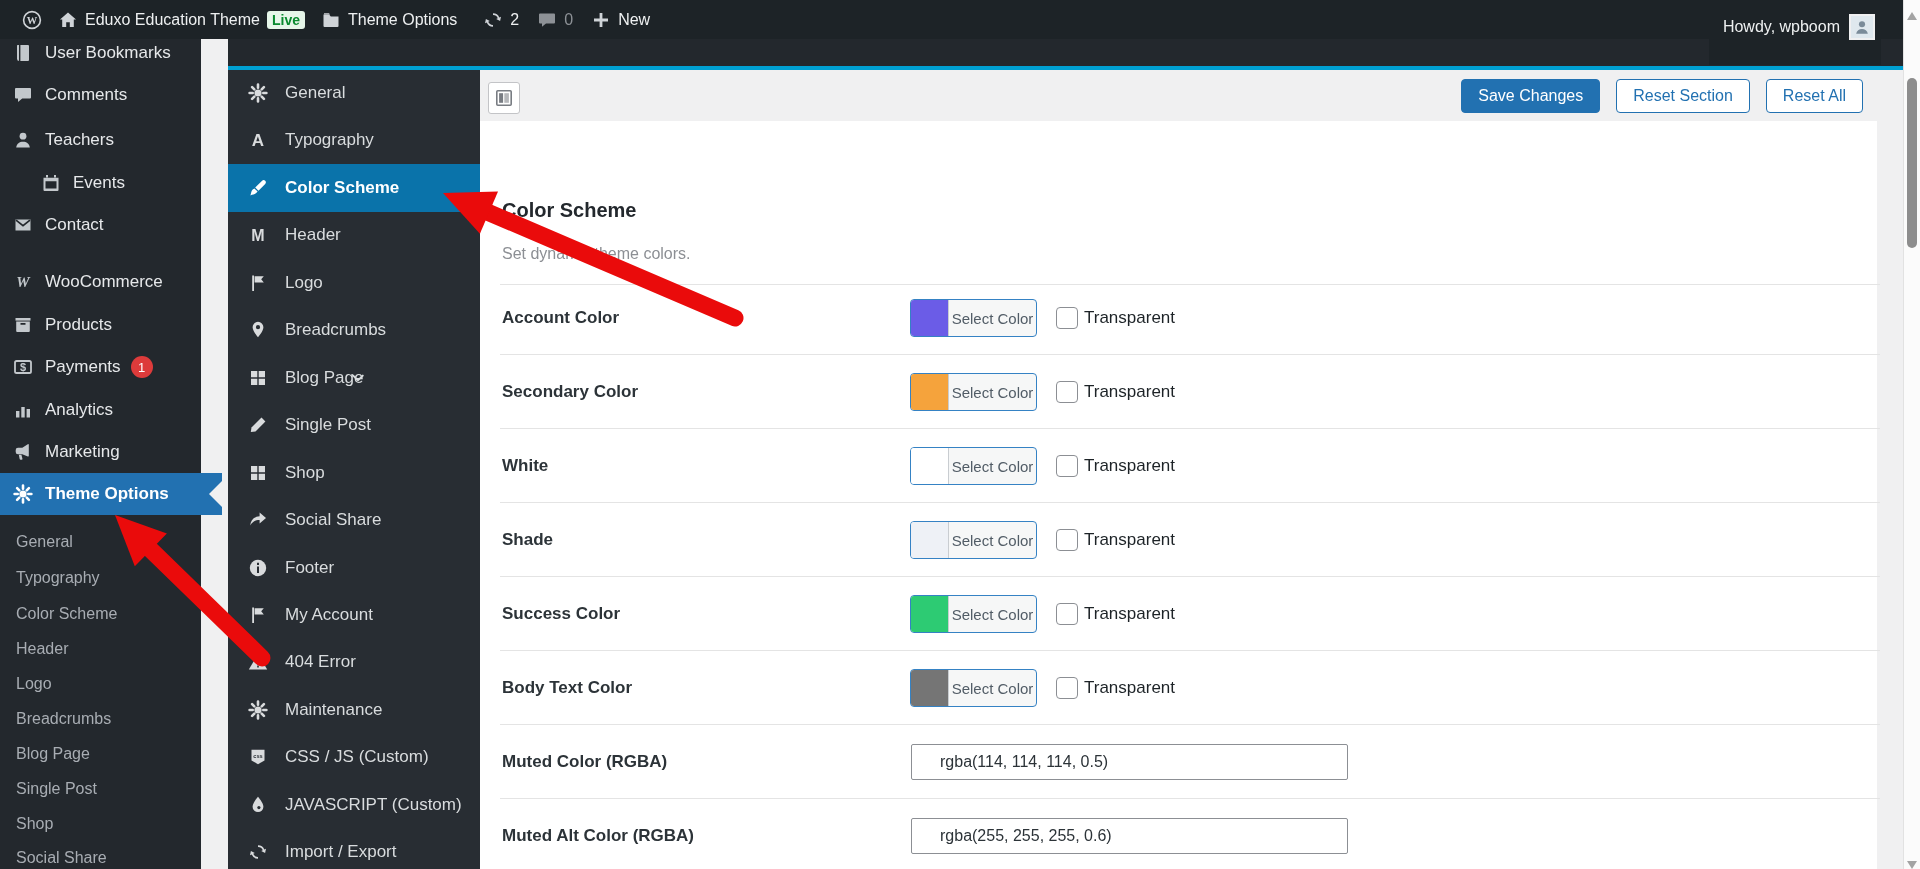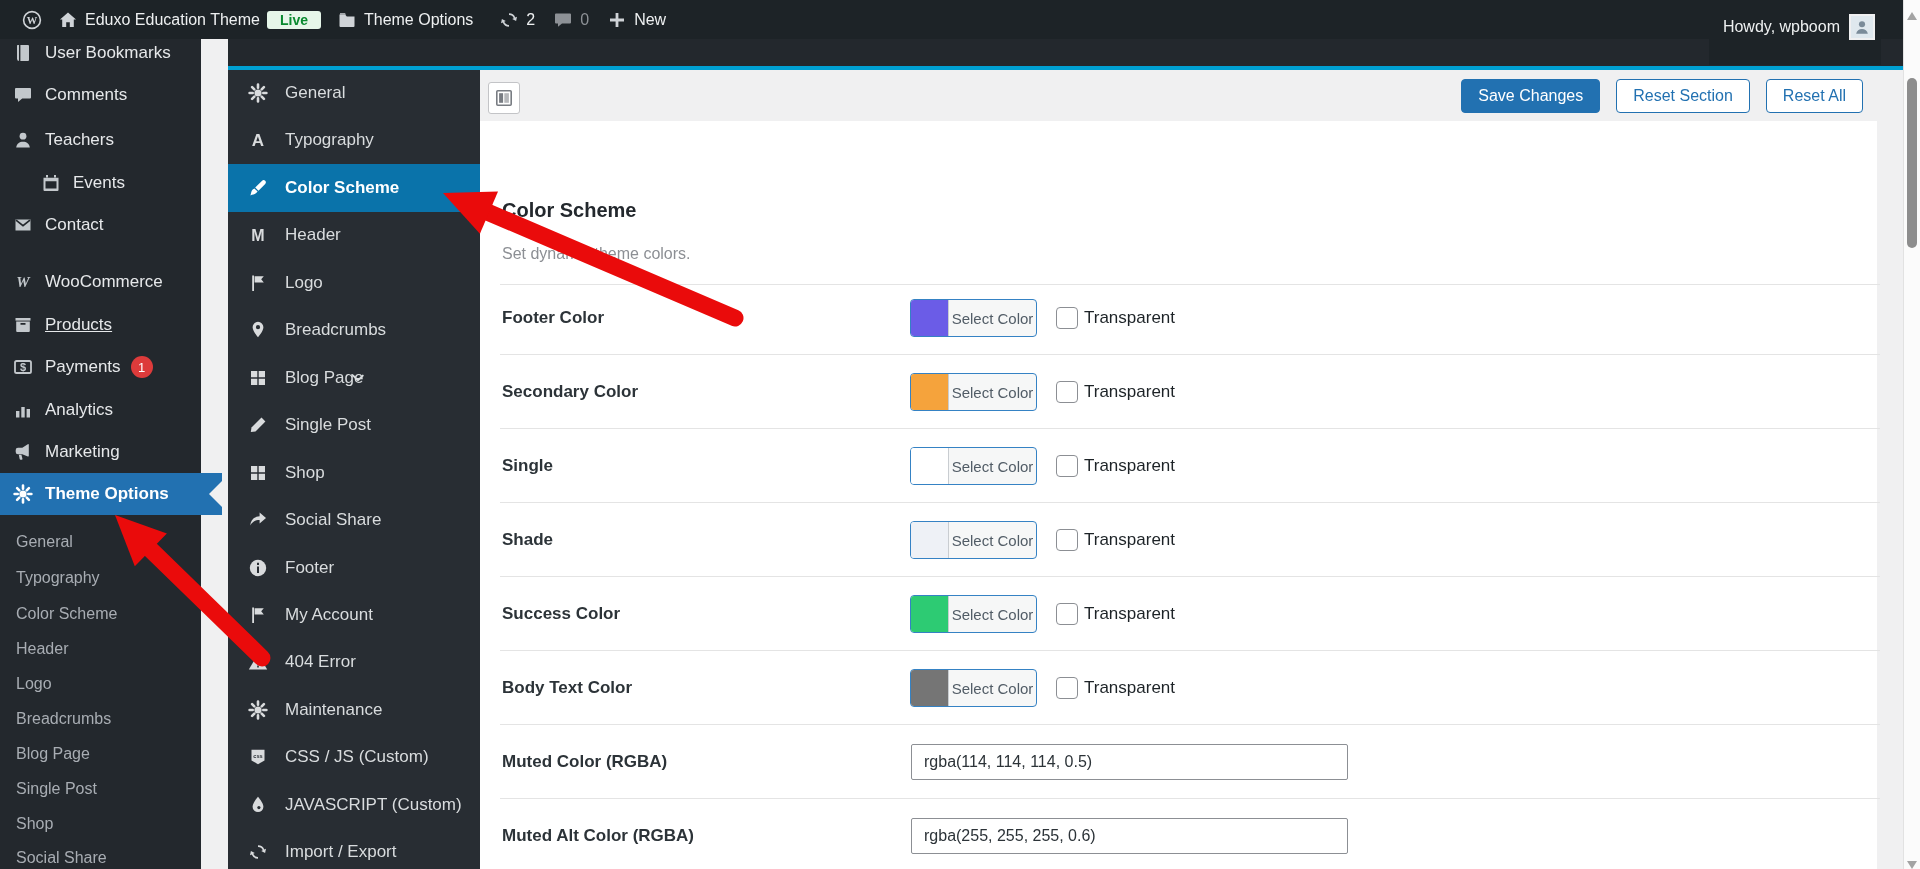--- a/index.html
+++ b/index.html
@@ -7,21 +7,21 @@
        font-family:"Liberation Sans",sans-serif;background:#f0f0f1;}
   .abs{position:absolute;}
   .icon{display:inline-flex;align-items:center;justify-content:center;}
   .icon svg{width:20px;height:20px;fill:currentColor;}
 
   
   #adminbar{left:0;top:0;width:1903px;height:39px;background:#1d2327;color:#eef0f1;
             display:flex;align-items:center;font-size:16px;z-index:5;}
   #adminbar .grp{display:flex;align-items:center;gap:7px;margin-left:16px;white-space:nowrap;cursor:default;}
   #adminbar .icon{color:#cfd3d7;}
-  .live-badge{background:#e6f6e9;color:#0a8a2f;font-size:14px;padding:1px 13px;border-radius:3px;font-weight:bold;}
+  .live-badge{background:#e6f6e9;color:#0a8a2f;font-size:14px;padding:1px 5px;border-radius:3px;font-weight:bold;}
   .count-muted{color:#8d9196;}
   #howdy-wrap{position:absolute;right:22px;top:0;height:53px;background:#1d2327;
               display:flex;align-items:center;gap:9px;padding:0 6px 12px 14px;}
   #avatar{width:26px;height:26px;background:#dfe8ee;border:2px solid #f0f0f1;box-sizing:border-box;
           display:flex;align-items:center;justify-content:center;color:#7a8b99;}
   #avatar svg{width:18px;height:18px;fill:currentColor;}
 
   
   #wp-sidebar{left:0;top:39px;width:201px;height:830px;background:#23282d;z-index:2;}
   .wpmi{position:absolute;left:0;width:222px;height:42px;display:flex;align-items:center;
@@ -77,21 +77,21 @@
                 font-size:17px;font-weight:bold;color:#2c3338;}
   .color-ctl{position:absolute;left:430px;top:50%;margin-top:-19px;width:127px;height:38px;
              border:1px solid #3582c4;border-radius:4px;background:#f6f7f7;display:flex;
              overflow:hidden;box-sizing:border-box;cursor:pointer;}
   .swatch{width:38px;height:100%;border-right:1px solid #c9cdd1;box-sizing:border-box;}
   .sc-label{flex:1;display:flex;align-items:center;justify-content:center;font-size:15px;color:#515c66;}
   .tchk{position:absolute;left:576px;top:50%;margin-top:-11px;width:22px;height:22px;background:#fff;
         border:1px solid #8c8f94;border-radius:4px;box-sizing:border-box;cursor:pointer;}
   .tlabel{position:absolute;left:604px;top:50%;transform:translateY(-50%);font-size:17px;color:#1d2327;}
   .rgba-input{position:absolute;left:431px;top:50%;margin-top:-18px;width:437px;height:36px;
-              border:1px solid #8c8f94;border-radius:2px;box-sizing:border-box;padding:0 12px;
+              border:1px solid #8c8f94;border-radius:2px;box-sizing:border-box;padding:0 28px;
               font-size:16px;color:#2c3338;font-family:"Liberation Sans",sans-serif;background:#fff;}
 
   
   #scrollbar{left:1903px;top:0;width:17px;height:869px;background:#fbfbfb;border-left:1px solid #e2e2e2;box-sizing:border-box;}
   .sb-arrow{position:absolute;left:3px;width:10px;height:8px;color:#a3a3a3;cursor:pointer;}
   .sb-arrow svg{width:10px;height:8px;fill:currentColor;}
   #sb-thumb{position:absolute;left:3px;top:78px;width:10px;height:170px;background:#8d8d8d;border-radius:5px;cursor:pointer;}
 
   #arrow-overlay{position:absolute;left:0;top:0;width:1920px;height:869px;z-index:40;pointer-events:none;}
 </style>
@@ -213,21 +213,21 @@
       <span class="lbl">Contact</span>
     </div>
     <div class="wpmi" style="top: 222px;">
       <span class="icon">
         <svg viewBox="0 0 20 20">
           <text x="10" y="15" text-anchor="middle" font-size="15" font-weight="bold" font-style="italic" font-family="Liberation Serif,serif">W</text>
         </svg>
       </span>
       <span class="lbl">WooCommerce</span>
     </div>
-    <div class="wpmi" style="top: 265px; text-decoration: underline;">
+    <div class="wpmi" style="top: 265px;">
       <span class="icon">
         <svg viewBox="0 0 20 20">
           <path d="M2.5 3h15v2.6h-15z"></path>
           <path d="M3.2 6.4h13.6V16a1 1 0 0 1-1 1H4.2a1 1 0 0 1-1-1zM7.5 8v1.8h5V8z" fill-rule="evenodd"></path>
         </svg>
       </span>
       <span class="lbl">Products</span>
     </div>
     <div class="wpmi" style="top: 307px;">
       <span class="icon">
@@ -471,41 +471,41 @@
     <div class="btn btn-primary">Save Changes</div>
     <div class="btn btn-secondary">Reset Section</div>
     <div class="btn btn-secondary">Reset All</div>
   </div>
   <div id="main-white">
     <div id="sec-title">Color Scheme</div>
     <div id="sec-sub">Set dynamic theme colors.</div>
     <div id="rows-top-line"></div>
     <div id="rows-wrap">
         <div class="srow" style="top: 160px;">
-          <div class="rlabel">Footer Color</div>
+          <div class="rlabel">Account Color</div>
           <div class="color-ctl">
       <div class="swatch" style="background:#6b5ce7;"></div>
       <div class="sc-label">Select Color</div>
           </div>
       <div class="tchk"></div>
       <div class="tlabel">Transparent</div>
           <div class="divider"></div>
         </div>
         <div class="srow" style="top: 234px;">
           <div class="rlabel">Secondary Color</div>
           <div class="color-ctl">
       <div class="swatch" style="background:#f5a33c;"></div>
       <div class="sc-label">Select Color</div>
           </div>
       <div class="tchk"></div>
       <div class="tlabel">Transparent</div>
           <div class="divider"></div>
         </div>
         <div class="srow" style="top: 308px;">
-          <div class="rlabel">Single</div>
+          <div class="rlabel">White</div>
           <div class="color-ctl">
       <div class="swatch" style="background:#ffffff;"></div>
       <div class="sc-label">Select Color</div>
           </div>
       <div class="tchk"></div>
       <div class="tlabel">Transparent</div>
           <div class="divider"></div>
         </div>
         <div class="srow" style="top: 382px;">
           <div class="rlabel">Shade</div>

